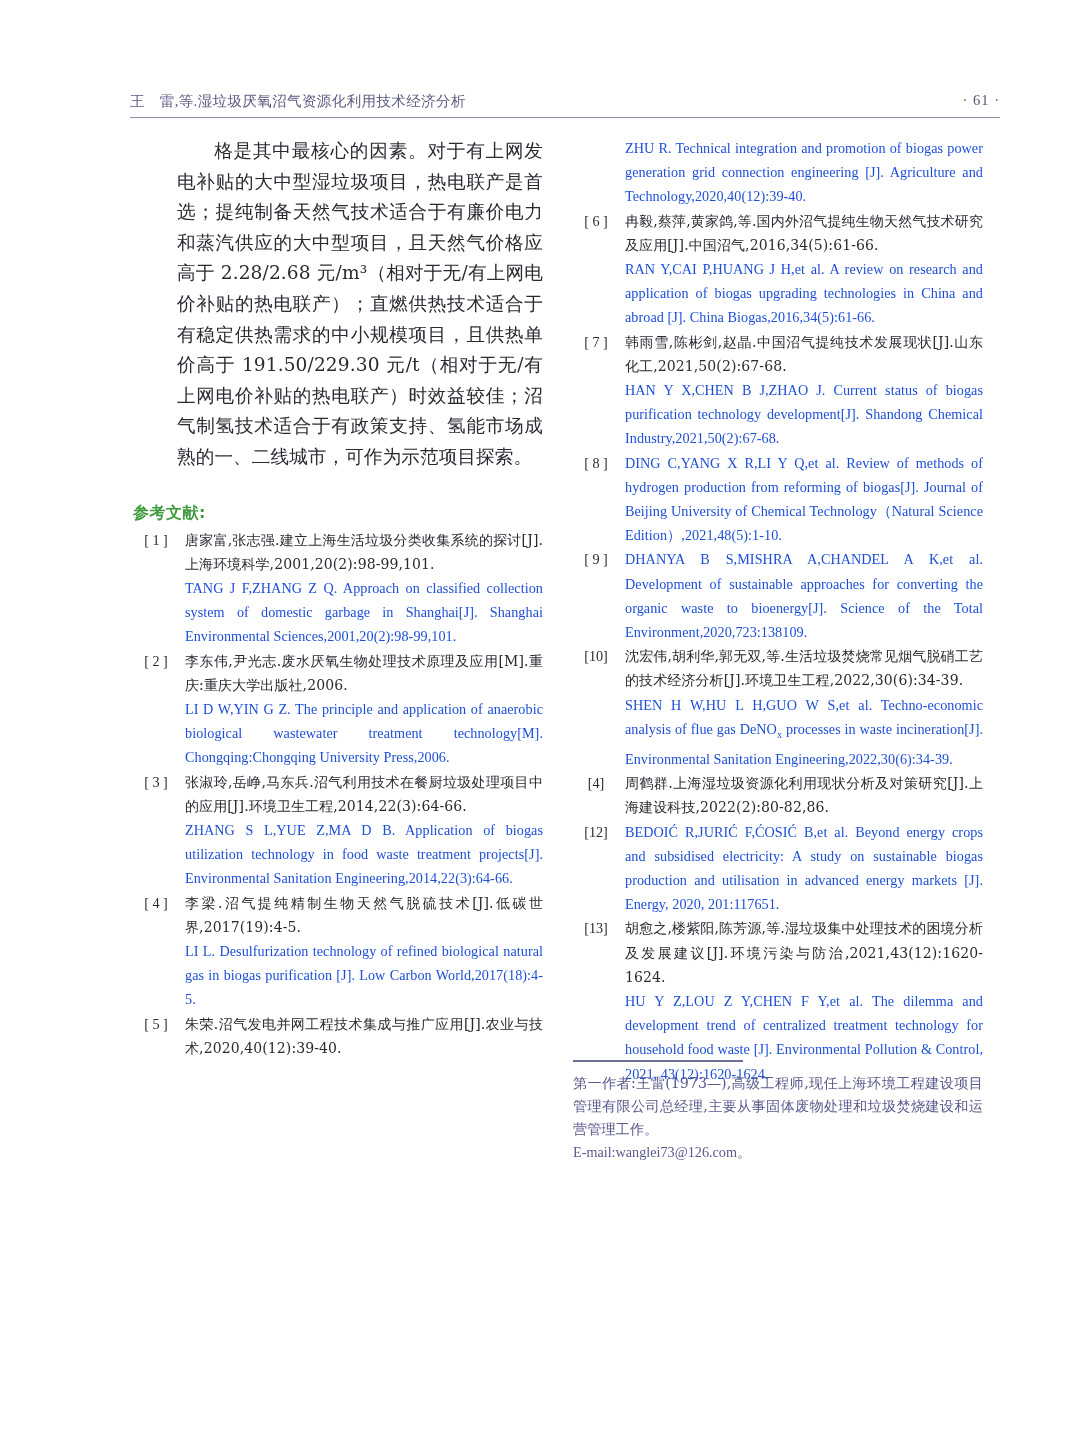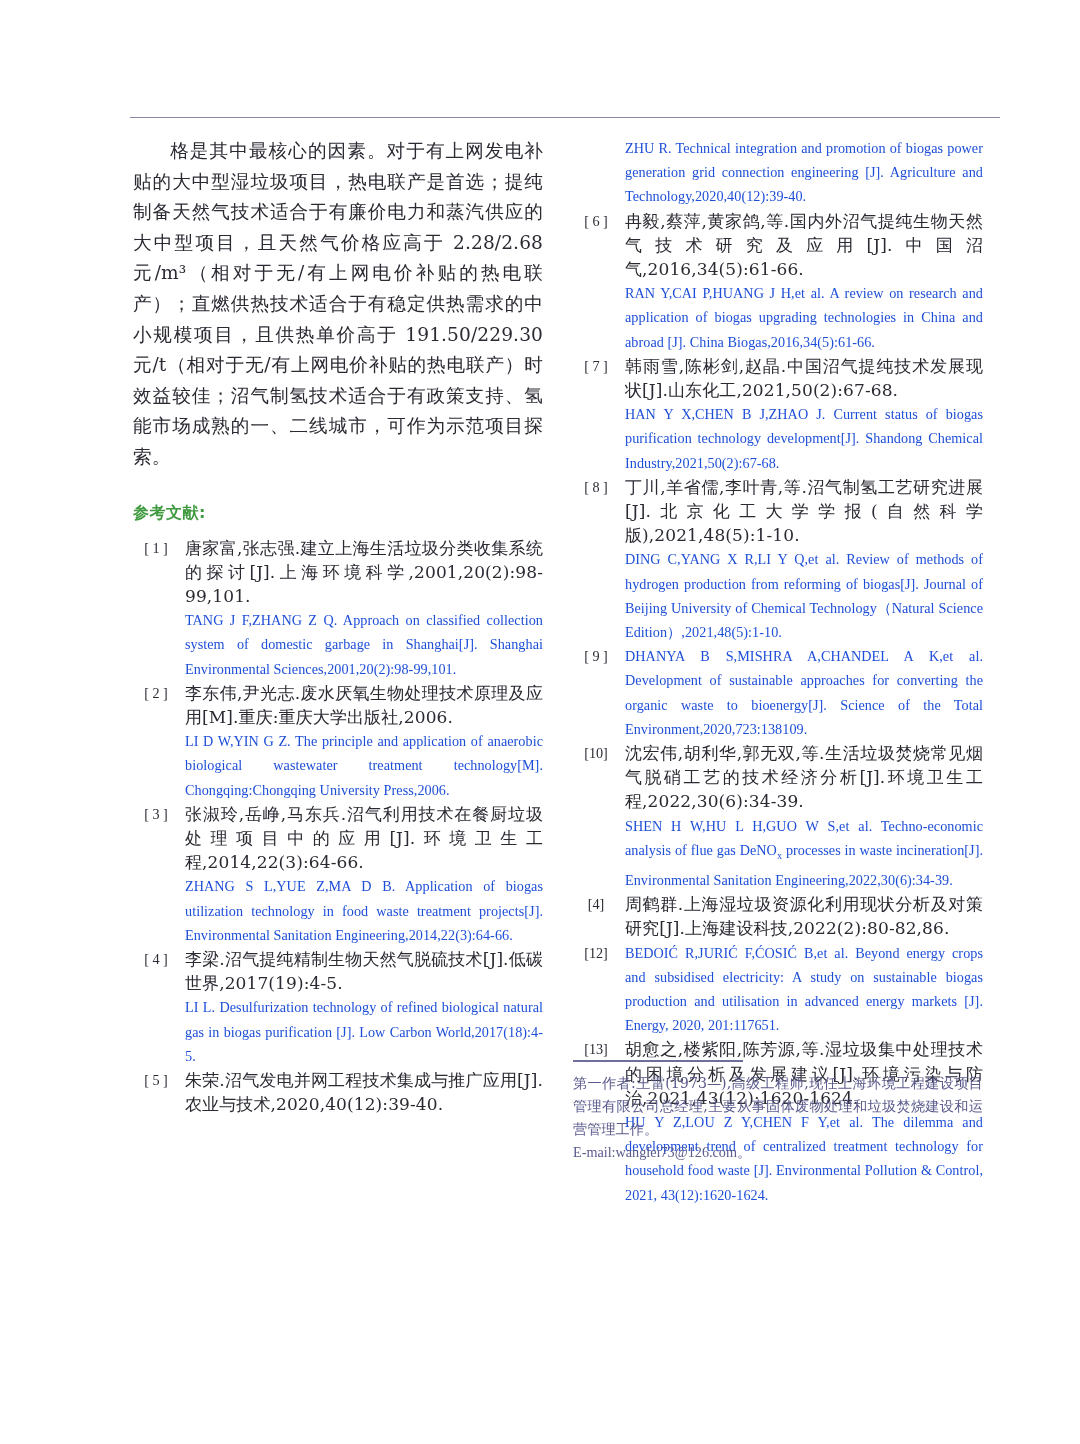--- a/index.html
+++ b/index.html
@@ -66,30 +66,30 @@
   .body-p {
     font-family: "DejaVu Serif", "Liberation Serif", serif;
     font-size: 18.6px;
     line-height: 30.6px;
     color: #2a2a33;
     text-align: justify;
     text-justify: inter-ideograph;
     margin: 0 0 0 0;
     letter-spacing: 0.1px;
   }
-  .body-p.indent { text-indent: 2em; }
+  .body-p.indent { text-indent: 2em; margin-left: 44px; }
 
   
   .ref-heading {
     font-family: "DejaVu Sans", "Liberation Sans", sans-serif;
     font-size: 16px;
     font-weight: bold;
     color: #3f9a3f;
     margin-top: 30px;
-    margin-bottom: 12px;
+    margin-bottom: 4px;
     letter-spacing: 0.5px;
   }
 
   
   .ref-list { margin: 0; padding: 0; }
   .ref-item {
     position: relative;
     padding-left: 52px;
     margin-bottom: 0px;
   }
@@ -99,21 +99,21 @@
     top: 0;
     width: 46px;
     text-align: center;
     font-size: 14.2px;
     line-height: 24.2px;
     color: #2a2a33;
     font-family: "Liberation Serif", serif;
   }
   .ref-zh {
     font-family: "DejaVu Serif", "Liberation Serif", serif;
-    font-size: 17px;
+    font-size: 14px;
     line-height: 24.2px;
     color: #2a2a33;
     text-align: justify;
     text-justify: inter-ideograph;
     letter-spacing: 0.1px;
   }
   .ref-en {
     font-family: "Liberation Serif", "DejaVu Serif", serif;
     font-size: 14.2px;
     line-height: 24.2px;
@@ -154,20 +154,24 @@
     line-height: 23px;
     color: #5a5a8c;
   }
   sup.sub-x { font-size: 0.72em; vertical-align: sub; }
 </style>
 </head>
 <body>
 
 <div class="page">
 
+  <div class="running-head">
+    <div class="running-head-title">王　雷,等.湿垃圾厌氧沼气资源化利用技术经济分析</div>
+    <div class="running-head-folio">· 61 ·</div>
+  </div>
   <div class="running-head-rule"></div>
 
   <div class="col col-left">
 
     <p class="body-p indent">格是其中最核心的因素。对于有上网发电补贴的大中型湿垃圾项目，热电联产是首选；提纯制备天然气技术适合于有廉价电力和蒸汽供应的大中型项目，且天然气价格应高于 2.28/2.68 元/m³（相对于无/有上网电价补贴的热电联产）；直燃供热技术适合于有稳定供热需求的中小规模项目，且供热单价高于 191.50/229.30 元/t（相对于无/有上网电价补贴的热电联产）时效益较佳；沼气制氢技术适合于有政策支持、氢能市场成熟的一、二线城市，可作为示范项目探索。</p>
 
 
     <div class="ref-heading">参考文献:</div>
 
     <div class="ref-list">
@@ -219,21 +223,20 @@
       </div>
 
       <div class="ref-item">
         <span class="ref-num">[ 7 ]</span>
         <div class="ref-zh">韩雨雪,陈彬剑,赵晶.中国沼气提纯技术发展现状[J].山东化工,2021,50(2):67-68.</div>
         <div class="ref-en">HAN Y X,CHEN B J,ZHAO J. Current status of biogas purification technology development[J]. Shandong Chemical Industry,2021,50(2):67-68.</div>
       </div>
 
       <div class="ref-item">
         <span class="ref-num">[ 8 ]</span>
-        <div class="ref-zh">丁川,羊省儒,李叶青,等.沼气制氢工艺研究进展[J].北京化工大学学报(自然科学版),2021,48(5):1-10.</div>
         <div class="ref-en">DING C,YANG X R,LI Y Q,et al. Review of methods of hydrogen production from reforming of biogas[J]. Journal of Beijing University of Chemical Technology（Natural Science Edition）,2021,48(5):1-10.</div>
       </div>
 
       <div class="ref-item">
         <span class="ref-num">[ 9 ]</span>
         <div class="ref-en">DHANYA B S,MISHRA A,CHANDEL A K,et al. Development of sustainable approaches for converting the organic waste to bioenergy[J]. Science of the Total Environment,2020,723:138109.</div>
       </div>
 
       <div class="ref-item">
         <span class="ref-num">[10]</span>

